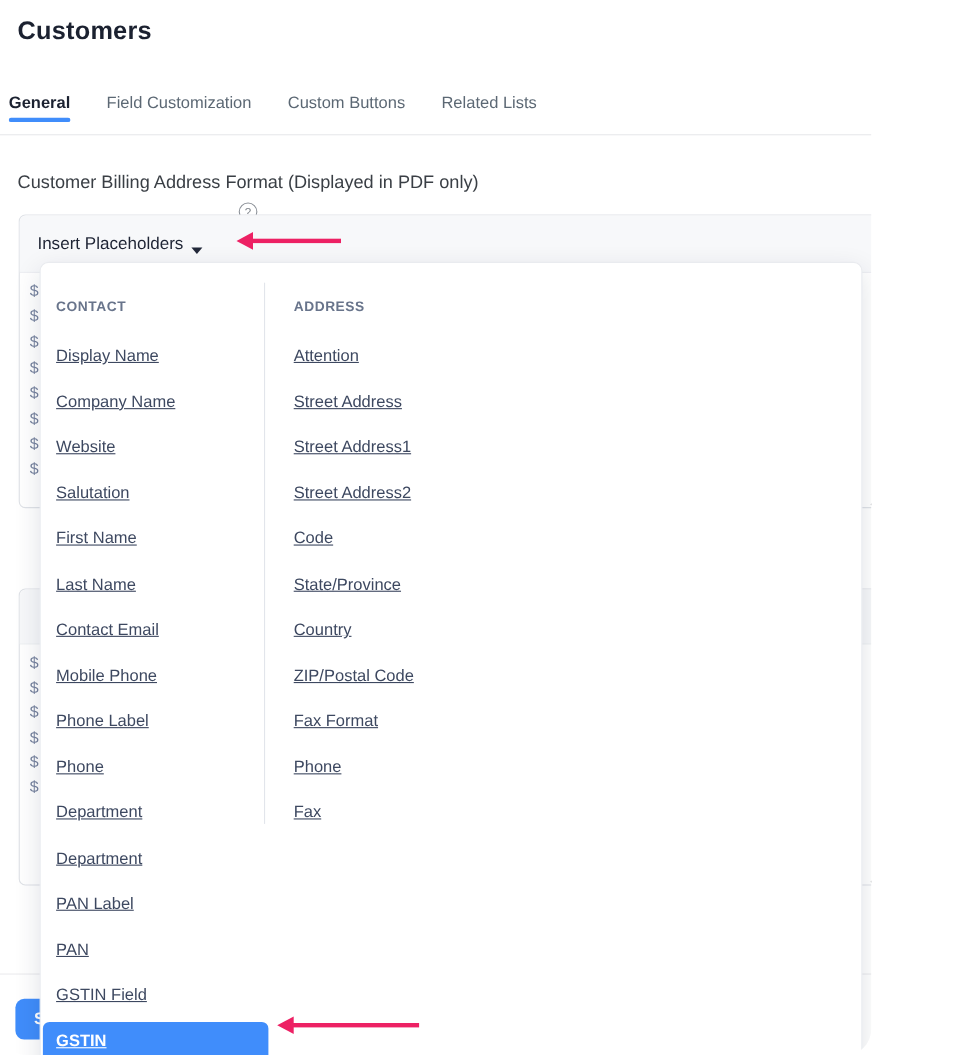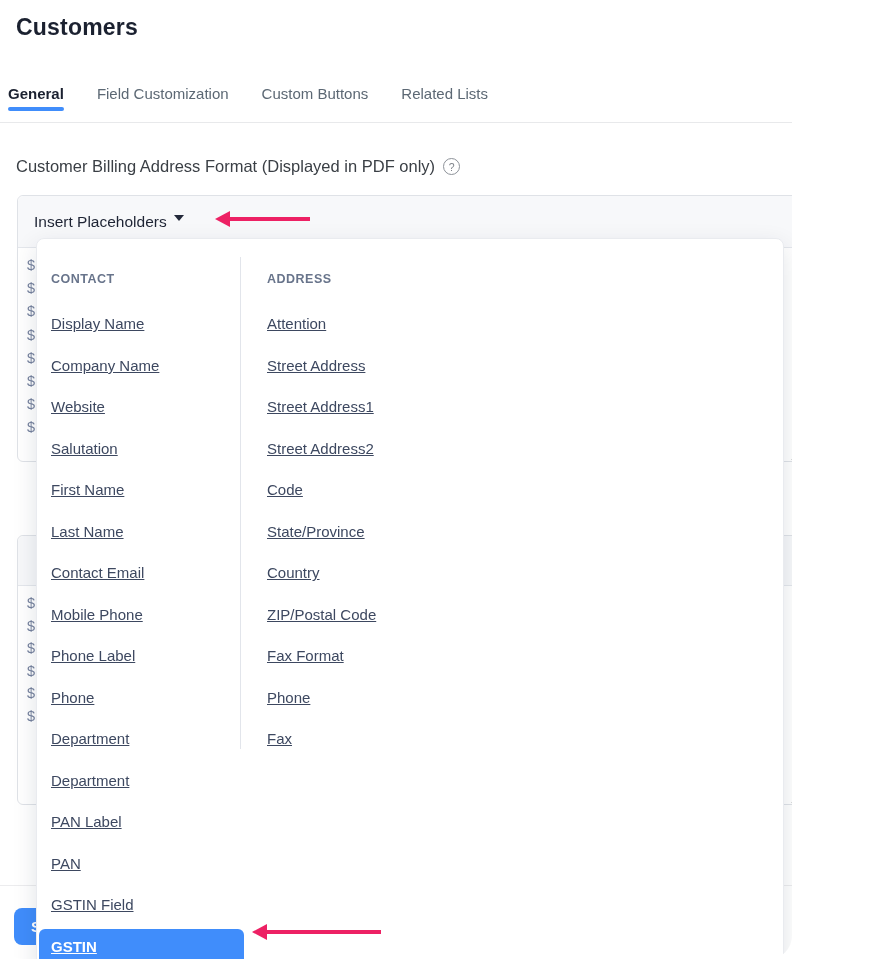--- a/index.html
+++ b/index.html
@@ -12,34 +12,34 @@
 
   
   .tab-bar { position:absolute; left:8px; top:85px; display:flex; gap:33px; font-size:15px; }
   .tab { color:#5c6874; padding-bottom:17px; cursor:pointer; position:relative; }
   .tab.active { color:#1b2130; font-weight:700; }
   .tab.active::after { content:""; position:absolute; left:0; right:0; bottom:8px; height:4px; border-radius:3px; background:#408dfb; }
   .tab-divider { position:absolute; left:0; top:122px; width:880px; height:1px; background:#e8e9eb; }
 
   
   .section-heading { position:absolute; font-size:16.5px; color:#3a3f45; display:flex; align-items:center; gap:8px; white-space:nowrap; }
-  .heading-billing { left:16px; top:157px; }
+  .heading-billing { left:16px; top:157px;flex-direction:column; }
   .heading-shipping { left:16px; top:497px;margin-left:45px; }
   .help-icon { width:17px; height:17px; border:1.4px solid #8d9299; border-radius:50%; color:#7d8289;
                font-size:10.5px; display:inline-flex; align-items:center; justify-content:center; flex:0 0 auto; }
 
   
   .panel { position:absolute; left:17px; width:789px; background:#fff; border:1px solid #dfe2e7; border-radius:6px; }
   .panel-billing { top:195px; height:267px; }
   .panel-shipping { top:535px; height:270px; }
   .panel-toolbar { background:#f7f8fa; border-bottom:1px solid #e4e7ec; border-radius:6px 6px 0 0;
                    display:flex; align-items:center; padding:0 16px; }
   .panel-billing .panel-toolbar { height:52px; }
   .panel-shipping .panel-toolbar { height:50px; }
-  .ip-button { display:flex; align-items:flex-start; gap:7px; font-size:15.5px; color:#1e2434; cursor:pointer; }
+  .ip-button { display:flex; align-items:flex-end; gap:7px; font-size:15.5px; color:#1e2434; cursor:pointer; }
   .caret-down { width:0; height:0; border-left:5px solid transparent; border-right:5px solid transparent; border-top:6px solid #23293a; margin-top:2px; }
   .panel-body { position:relative; height:calc(100% - 52px); }
   .panel-shipping .panel-body { height:calc(100% - 50px); }
   .code-lines { padding:6px 9px; font-size:14.5px; color:#76829e; }
   .panel-billing .code-lines .code-line { line-height:23.2px; }
   .panel-shipping .code-lines .code-line { line-height:22.5px; }
   .resize-grip { position:absolute; right:3px; bottom:2px; width:12px; height:12px; }
 
   
   .footer-divider { position:absolute; left:0; top:885px; width:880px; height:1px; background:#ececee; }

